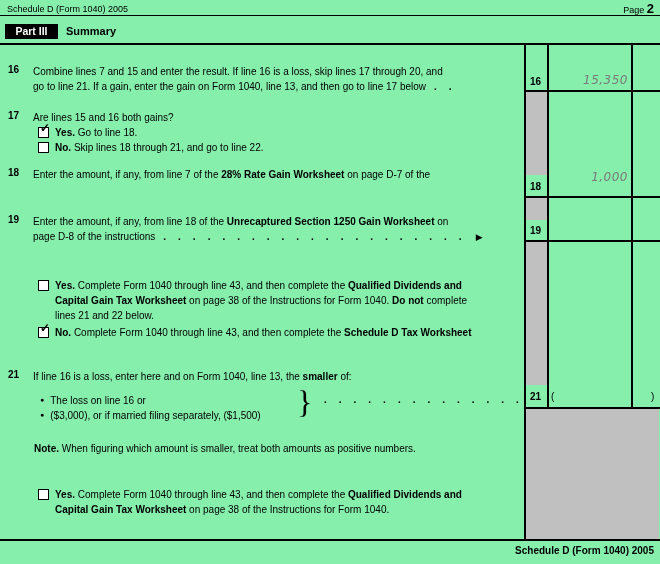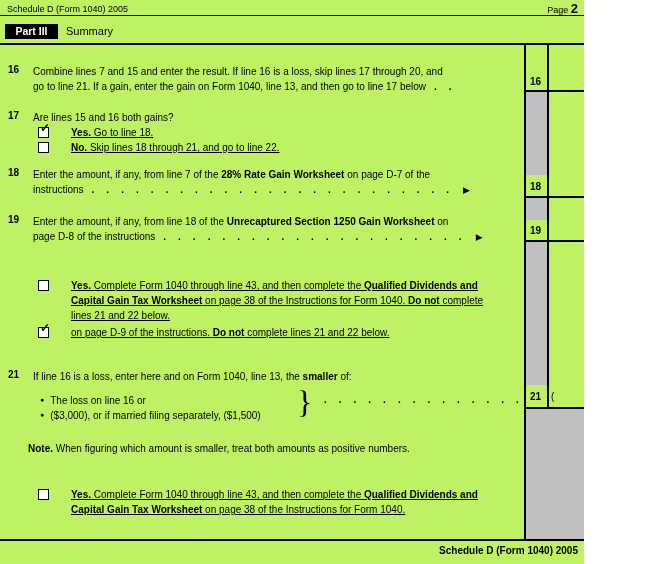--- a/index.html
+++ b/index.html
@@ -1,38 +1,38 @@
 <!DOCTYPE html>
 <html><head>
 <meta charset="utf-8">
 <style>
   html,body { margin:0; padding:0; background:#fff; }
   #page {
-    position:relative; width:584px; height:564px; background:#bef264;
+    position:relative; width:660px; height:564px; background:#86efac;
     font-family:"Liberation Sans", sans-serif; font-size:10px; color:#000;
     overflow:hidden;
   }
   .b { font-weight:bold; }
   .d { font-weight:bold; letter-spacing:12px; margin-left:8px; }
   .arw { letter-spacing:0; margin-left:2px; font-size:9px; }
 
   
   .hdr-left  { position:absolute; left:7px; top:4px; font-size:9px; }
   .hdr-right { position:absolute; right:6px; top:1px; font-size:9px; }
   .pgnum { font-size:13px; font-weight:bold; }
   .rule { position:absolute; left:0; right:0; height:2px; background:#000; }
   .rule-top  { top:15px; height:1px; }
   .rule-part { top:43px; }
   .rule-bottom { top:539px; }
   .part-box {
     position:absolute; left:5px; top:24px; width:53px; height:15px;
     background:#000; color:#fff; font-weight:bold; font-size:10.5px;
     text-align:center; line-height:15px;
   }
-  .part-title { position:absolute; left:66px; top:25px; font-weight:normal; font-size:11px; }
+  .part-title { position:absolute; left:66px; top:25px; font-weight:bold; font-size:11px; }
   .footer { position:absolute; right:6px; top:545px; font-weight:bold; font-size:10px; }
 
   
   .vline { position:absolute; width:2px; background:#000; }
   .v-left  { left:524px; top:44px; height:496px; }
   .v-mid   { left:547px; top:44px; height:365px; }
   .v-cents { left:631px; top:44px; height:365px; }
   .hline { position:absolute; left:524px; width:136px; height:2px; background:#000; }
   .shade { position:absolute; background:#c0c0c0; }
   .sh-num { left:526px; width:21px; }
@@ -60,30 +60,30 @@
   .inum { position:absolute; left:0; top:0; font-weight:bold; }
   .itext { margin-left:25px; width:495px; }
   .tline { white-space:nowrap; line-height:15px; height:15px; }
 
   .opt { position:absolute; left:38px; }
   .cb {
     position:absolute; left:0; top:2px; width:9px; height:9px;
     border:1.5px solid #000; background:#fff;
   }
   .check { position:absolute; left:1px; top:-7px; font-size:12px; font-weight:bold; color:#000; }
-  .olabel { margin-left:33px;text-decoration:underline; }
+  .olabel { margin-left:17px; }
 
   .bullet { position:absolute; left:40px; white-space:nowrap; line-height:14px; }
   .bdot { font-size:7px; vertical-align:1.5px; margin-right:6px; }
   .brace21 {
     position:absolute; left:297px; top:384px; font-size:32px;
     font-family:"Liberation Serif", serif; font-weight:normal;
   }
   .dots21 { position:absolute; left:316px; top:394px; }
-  .note { position:absolute; left:28px; white-space:nowrap; }
+  .note { position:absolute; left:34px; white-space:nowrap; }
 </style>
 </head>
 <body>
 
 <div id="page">
 
   <div class="hdr-left">Schedule D (Form 1040) 2005</div>
   <div class="hdr-right">
     <span>Page</span>
     <span class="pgnum">2</span>
@@ -144,21 +144,20 @@
       </span>
     <div class="olabel">
         <div class="tline"><span class="b">No.</span><span> Skip lines 18 through 21, and go to line 22.</span></div>
       </div>
   </div>
 
   <div class="item" style="top:167px">
     <span class="inum">18</span>
     <div class="itext">
         <div class="tline"><span>Enter the amount, if any, from line 7 of the </span><span class="b">28% Rate Gain Worksheet</span><span> on page D-7 of the</span></div>
-        <div class="tline"><span>instructions</span><span class="d">.........................</span><span class="arw">▶</span></div>
       </div>
   </div>
 
   <div class="item" style="top:214px">
     <span class="inum">19</span>
     <div class="itext">
         <div class="tline"><span>Enter the amount, if any, from line 18 of the </span><span class="b">Unrecaptured Section 1250 Gain Worksheet</span><span> on</span></div>
         <div class="tline"><span>page D-8 of the instructions</span><span class="d">.....................</span><span class="arw">▶</span></div>
       </div>
   </div>
@@ -171,21 +170,21 @@
         <div class="tline"><span class="b">Yes.</span><span> Complete Form 1040 through line 43, and then complete the </span><span class="b">Qualified Dividends and</span></div>
         <div class="tline"><span class="b">Capital Gain Tax Worksheet</span><span> on page 38 of the Instructions for Form 1040. </span><span class="b">Do not</span><span> complete</span></div>
         <div class="tline"><span>lines 21 and 22 below.</span></div>
       </div>
   </div>
   <div class="opt" style="top:325px">
     <span class="cb">
         <span class="check">✓</span>
       </span>
     <div class="olabel">
-        <div class="tline"><span>on page D-9 of the instructions. </span><span class="b">Do not</span><span> complete lines 21 and 22 below.</span></div>
+        <div class="tline"><span class="b">No.</span><span> Complete Form 1040 through line 43, and then complete the </span><span class="b">Schedule D Tax Worksheet</span></div>
       </div>
   </div>
 
   <div class="item" style="top:369px">
     <span class="inum">21</span>
     <div class="itext">
         <div class="tline"><span>If line 16 is a loss, enter here and on Form 1040, line 13, the </span><span class="b">smaller</span><span> of:</span></div>
       </div>
   </div>
   <div class="bullet" style="top:393px">

